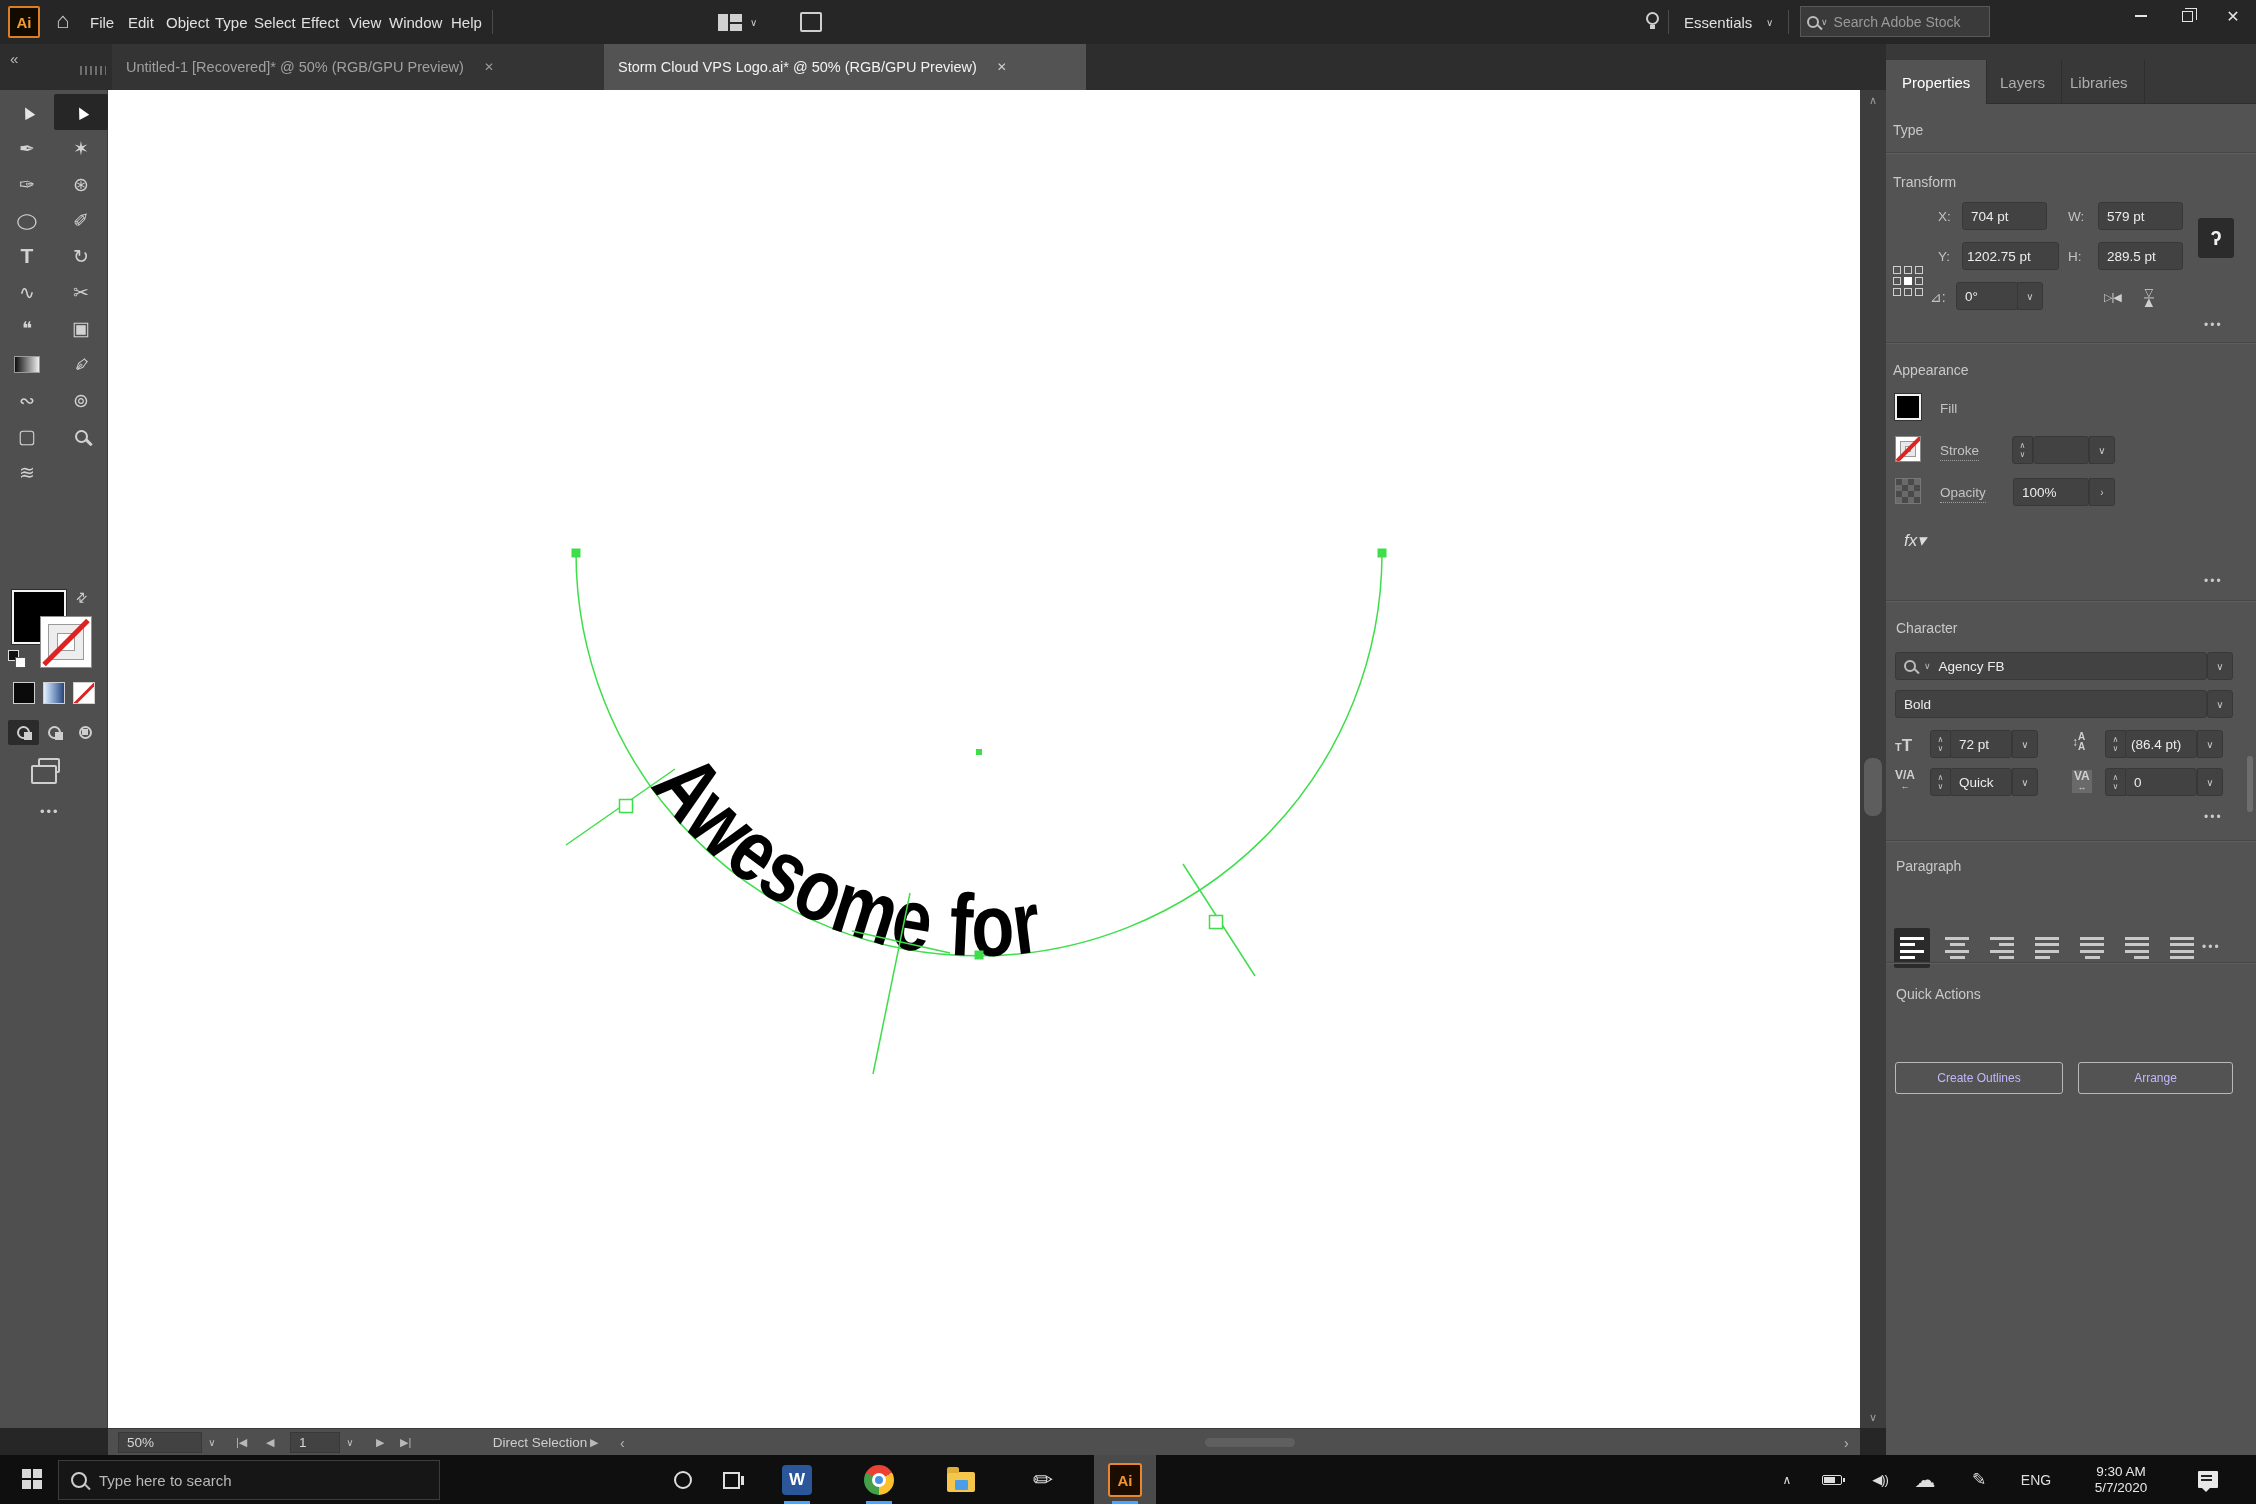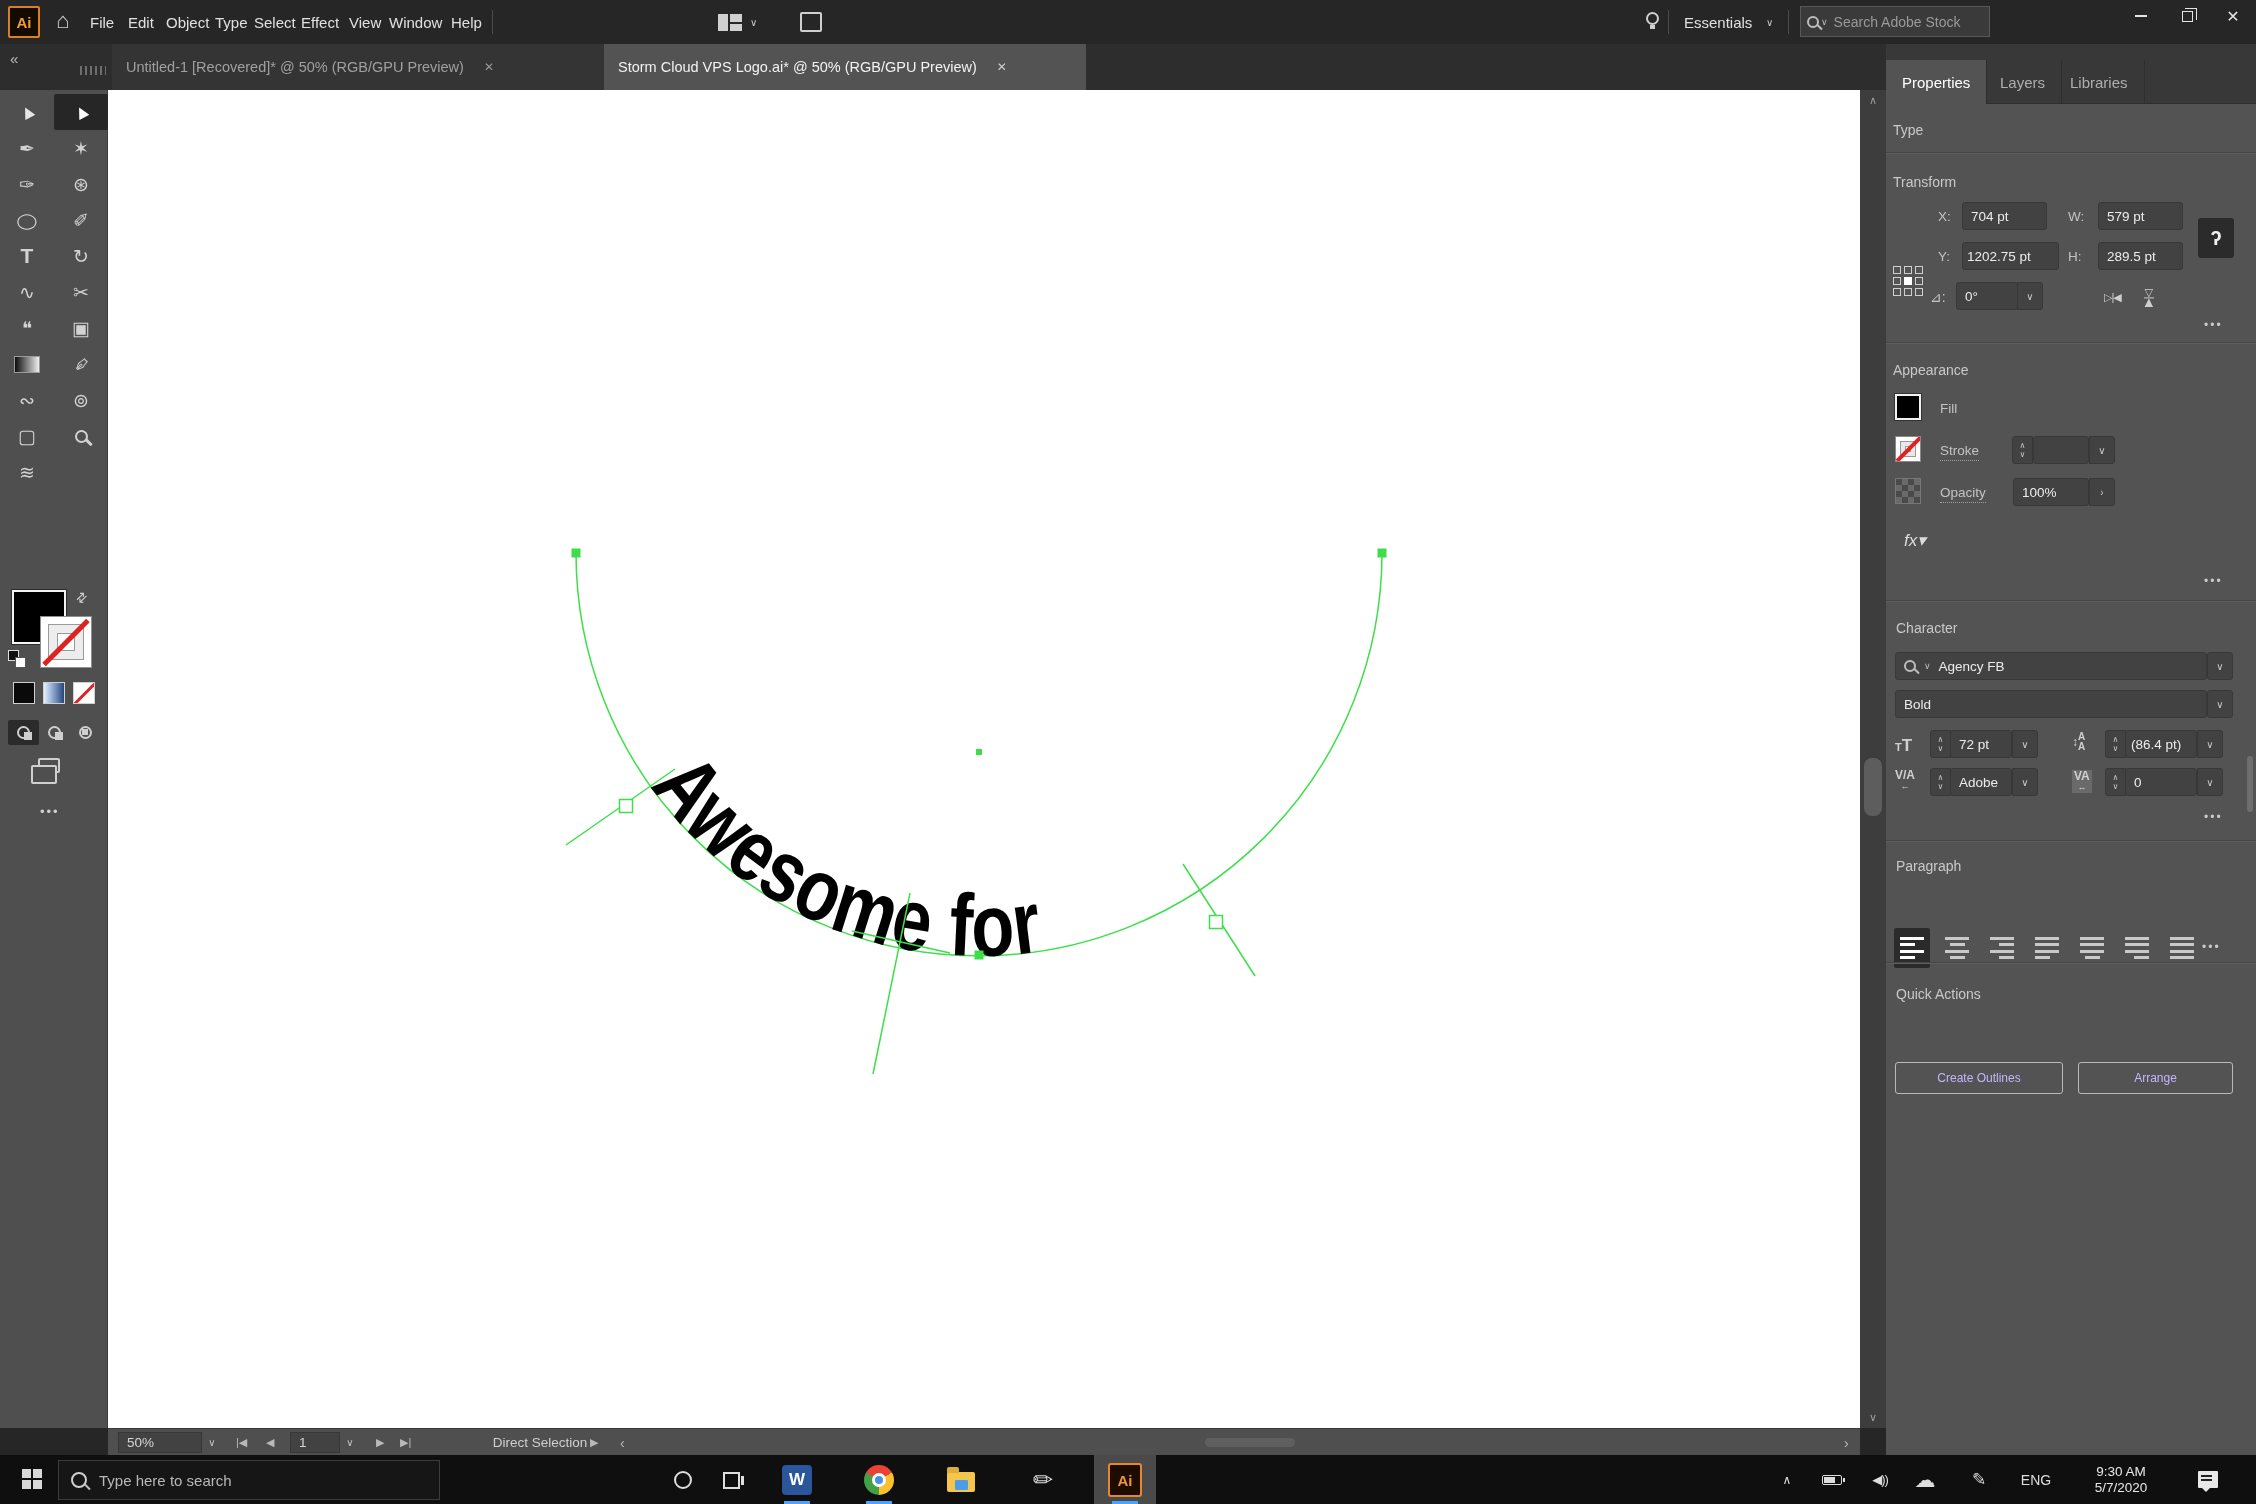--- a/index.html
+++ b/index.html
@@ -480,21 +480,21 @@
     <div class="pfield" style="left:239px;top:686px;width:72px;padding:0 5px">(86.4 pt)</div>
     <div class="pchevbox" style="left:311px;top:686px">∨</div>
 
     <div class="charicon" style="left:9px;top:726px;font-size:12px;font-weight:bold;line-height:10px;text-align:center">
       <span>V/A</span><br><span style="font-size:9px">←</span>
     </div>
     <div class="stepper" style="left:44px;top:724px">
       <span>∧</span>
         <span>∨</span>
     </div>
-    <div class="pfield" style="left:64px;top:724px;width:62px">Adobe</div>
+    <div class="pfield" style="left:64px;top:724px;width:62px">Quick</div>
     <div class="pchevbox" style="left:126px;top:724px">∨</div>
     <div class="charicon" style="left:186px;top:726px;font-size:12px;font-weight:bold;line-height:10px;text-align:center;background:#6a6a6a;padding:1px 2px">
       <span>VA</span><br><span style="font-size:9px">↔</span>
     </div>
     <div class="stepper" style="left:219px;top:724px">
       <span>∧</span>
         <span>∨</span>
     </div>
     <div class="pfield" style="left:239px;top:724px;width:72px">0</div>
     <div class="pchevbox" style="left:311px;top:724px">∨</div>

